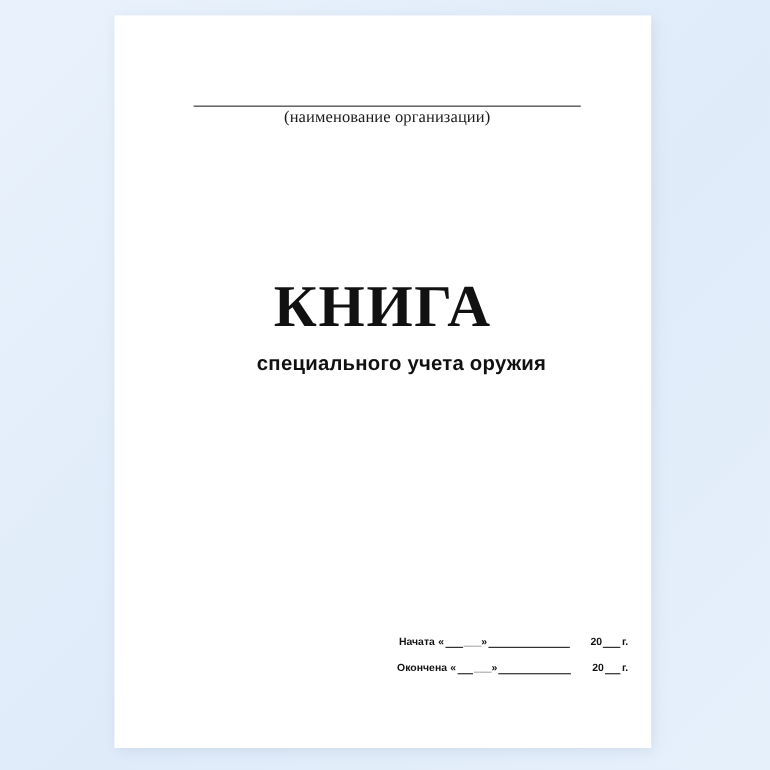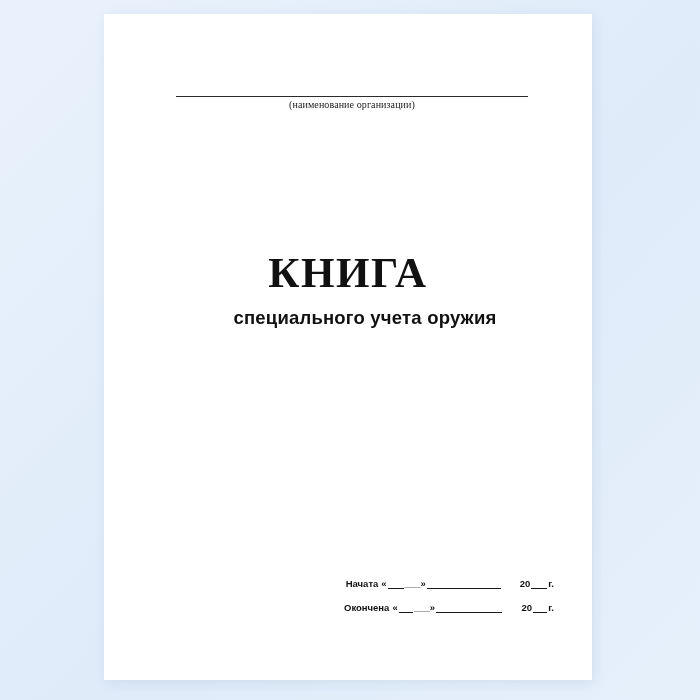--- a/index.html
+++ b/index.html
@@ -45,52 +45,52 @@
     top: 66px;
     width: 352px;
     text-align: center;
   }
   .org-rule {
     border-bottom: 1px solid #2a2a2a;
     height: 16px;
   }
   .org-caption {
     font-family: "Liberation Serif", serif;
-    font-size: 10px;
+    font-size: 15px;
     color: #1b1b1b;
     margin-top: 2px;
     letter-spacing: 0.1px;
   }
   .title-block {
     position: absolute;
     left: 0;
     top: 236px;
     width: 488px;
     text-align: center;
   }
   .title-main {
     font-family: "Liberation Serif", serif;
     font-weight: bold;
-    font-size: 43px;
+    font-size: 54px;
     letter-spacing: 1.5px;
     color: #111111;
     line-height: 1.05;
   }
   .title-sub {
     font-family: "Liberation Sans", sans-serif;
     font-weight: bold;
     font-size: 18.5px;
     color: #111111;
     margin-top: 12px;
     letter-spacing: 0.2px;
     padding-left: 34px;
   }
   .footer-block {
     position: absolute;
-    left: 240px;
+    left: 257px;
     top: 564px;
     width: 210px;
     font-family: "Liberation Sans", sans-serif;
     font-size: 9.5px;
     font-weight: bold;
     color: #111111;
   }
   .footer-row {
     display: flex;
     align-items: flex-end;

